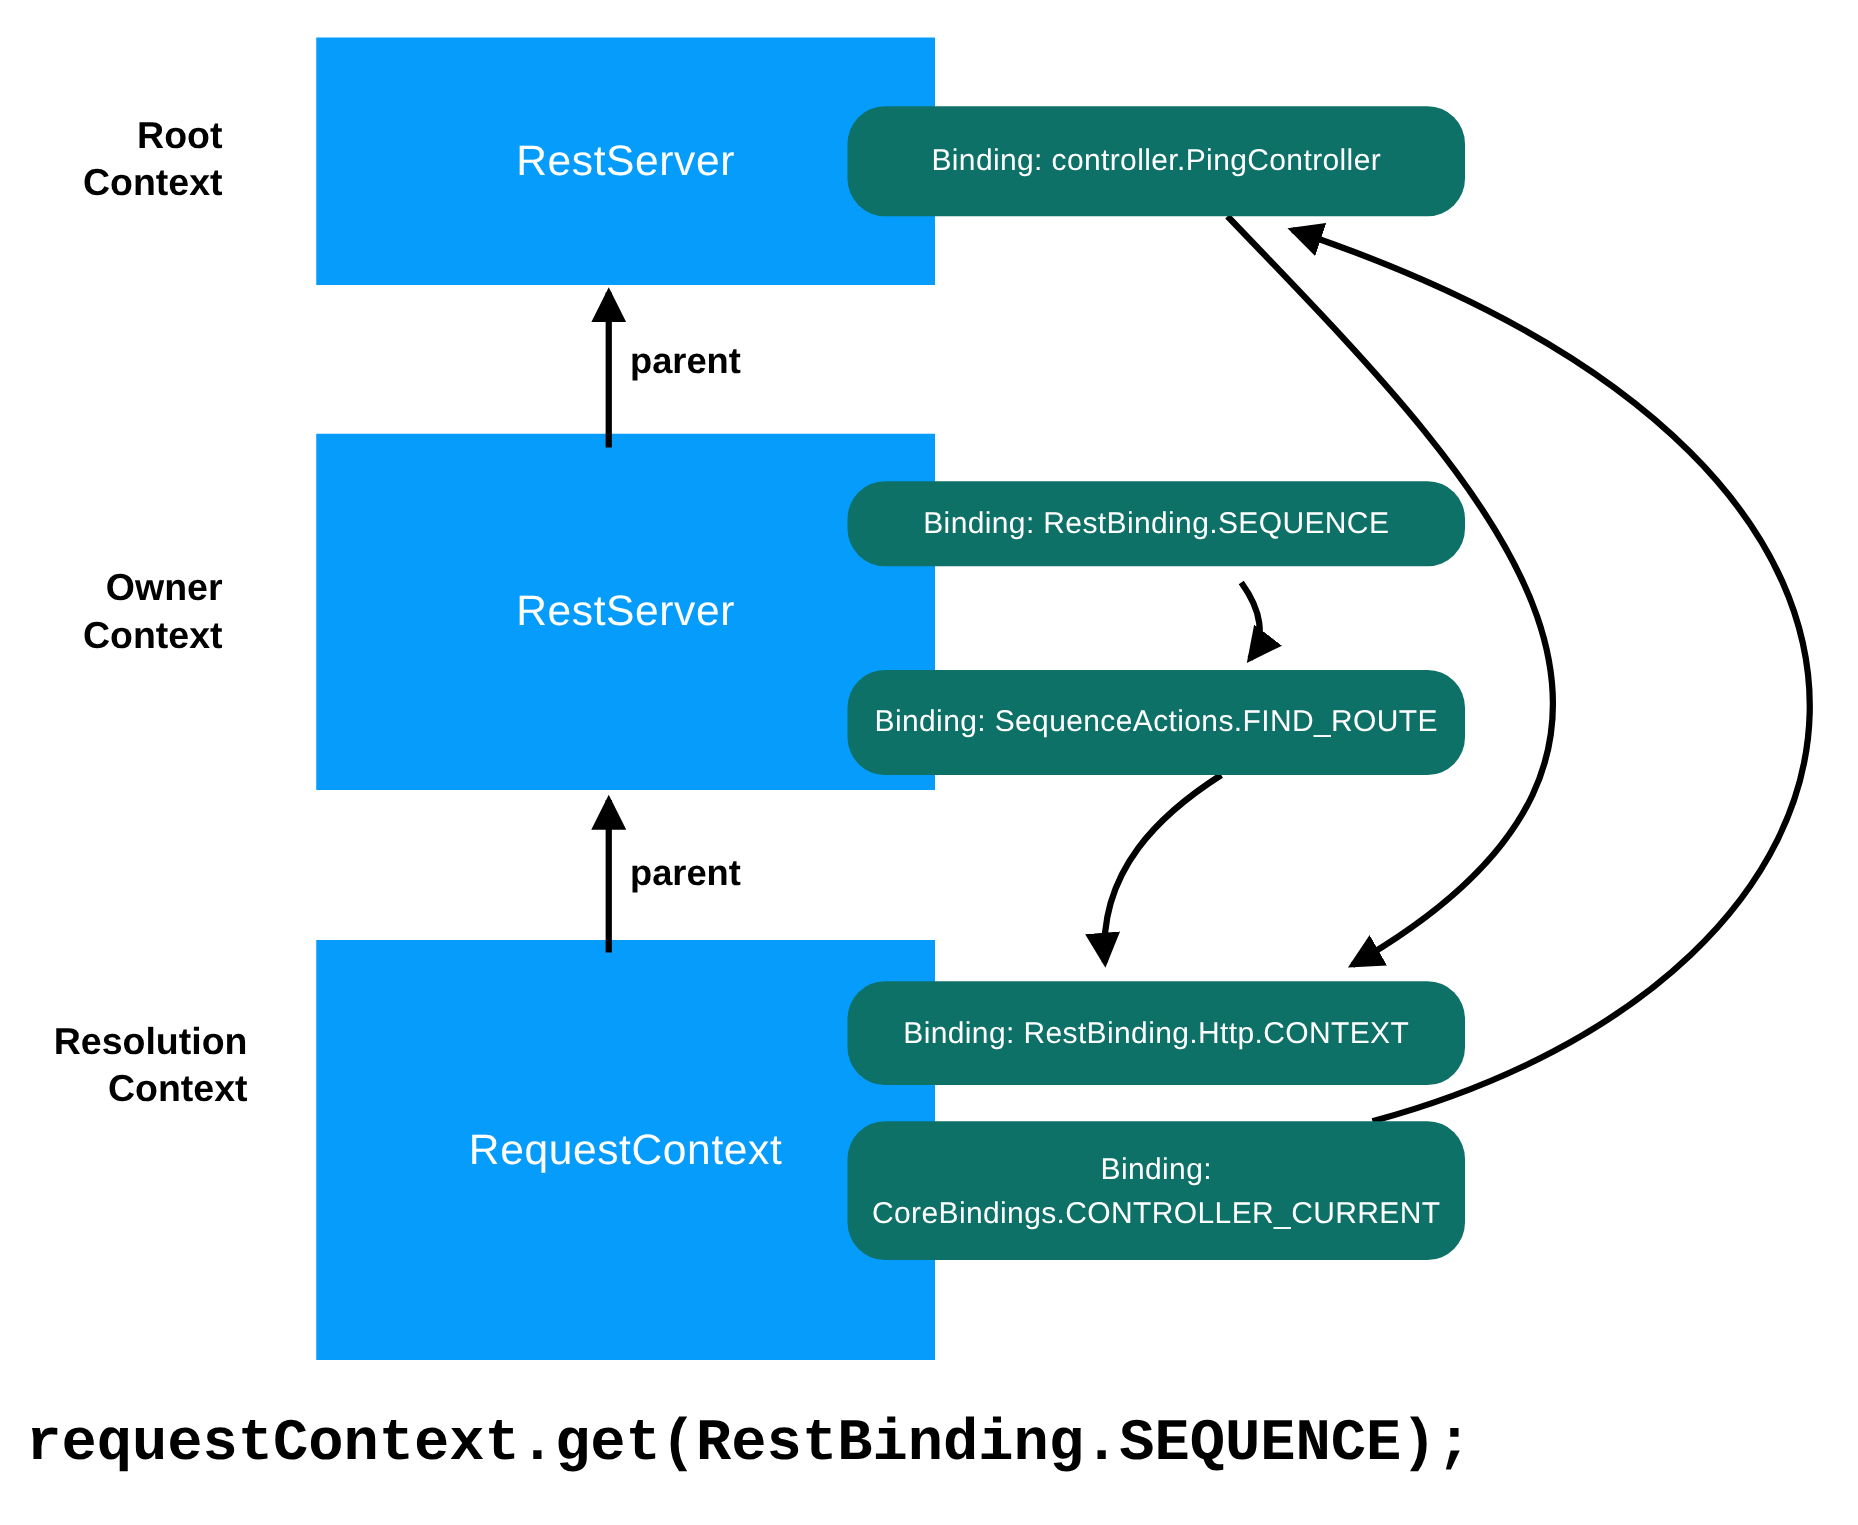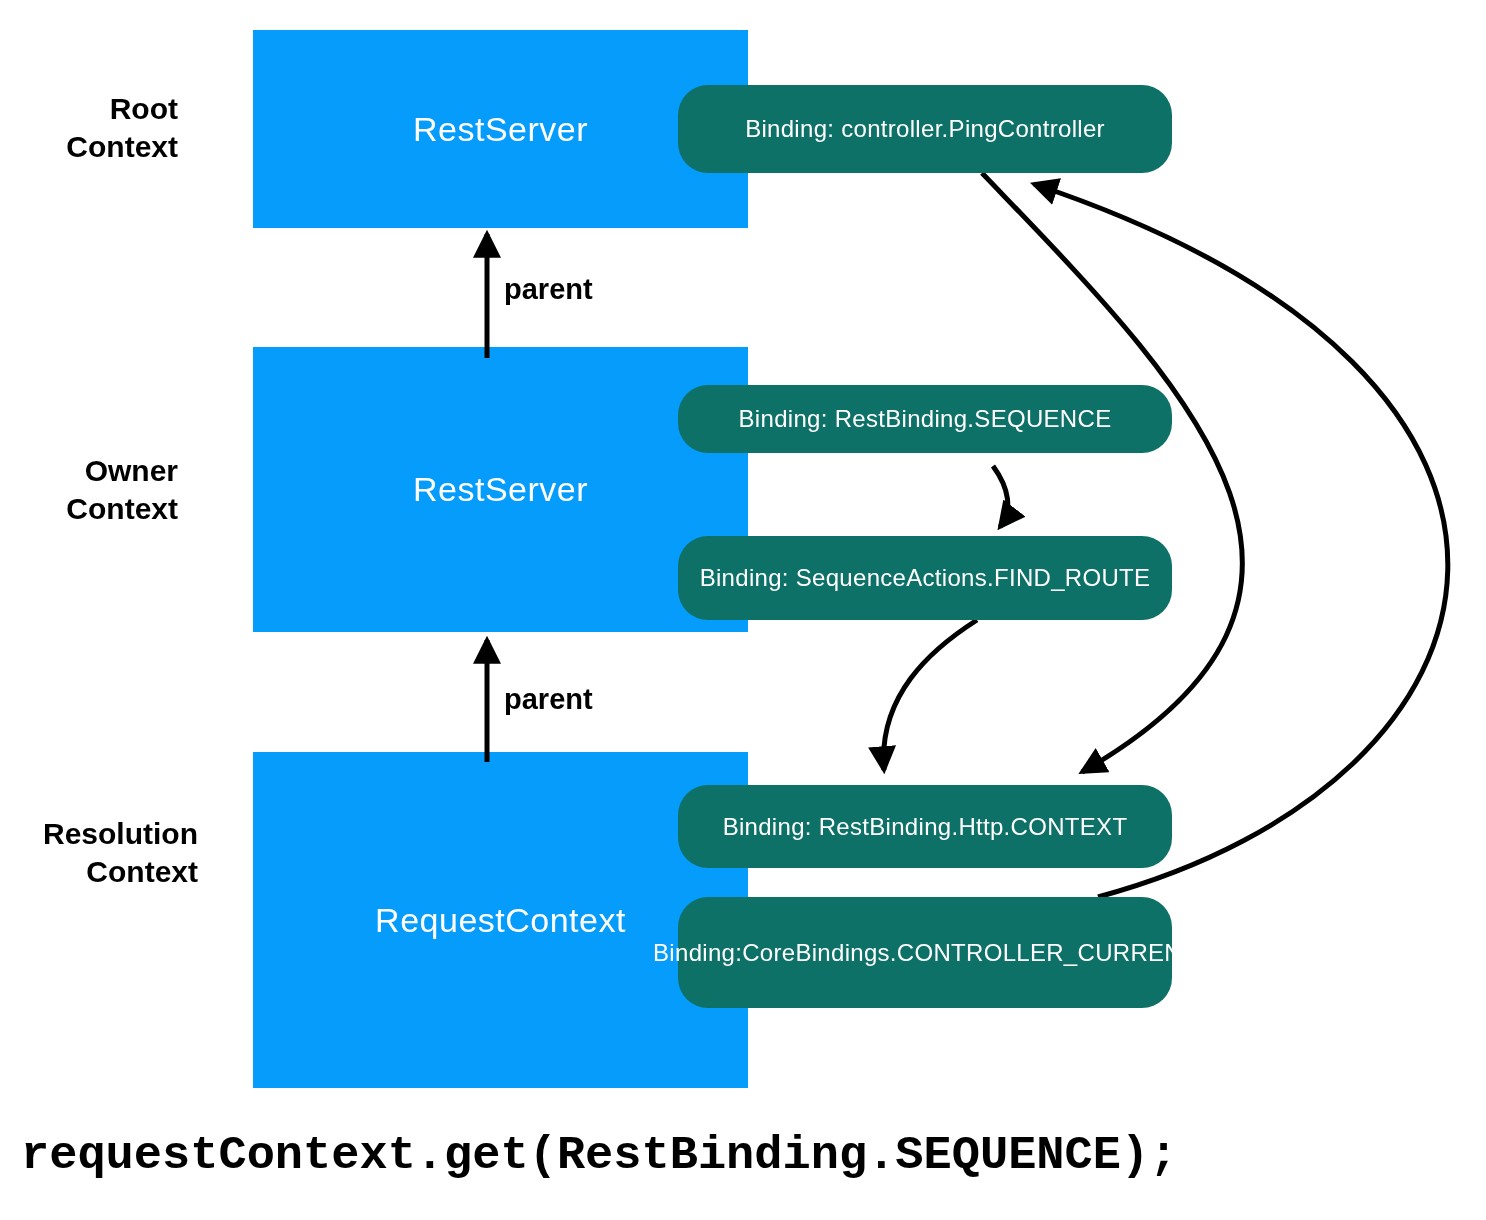--- a/index.html
+++ b/index.html
@@ -74,21 +74,21 @@
   }
   .pill .pill-text {
     color: var(--pill-text, #ffffff);
     font-size: 24px;
     letter-spacing: 0.3px;
   }
   #pill-ping    { top: 85px;  height: 88px;  }
   #pill-seq     { top: 385px; height: 68px;  }
   #pill-find    { top: 536px; height: 84px;  }
   #pill-ctx     { top: 785px; height: 83px;  }
-  #pill-current { top: 897px; height: 111px; flex-direction: row; line-height: 35px; }
+  #pill-current { top: 897px; height: 111px; flex-direction: column; line-height: 35px; }
 
   
   .parent-label {
     position: absolute;
     color: var(--label-text, #000000);
     font-weight: bold;
     font-size: 29px;
   }
   #parent-top    { left: 504px; top: 273px; }
   #parent-bottom { left: 504px; top: 683px; }

